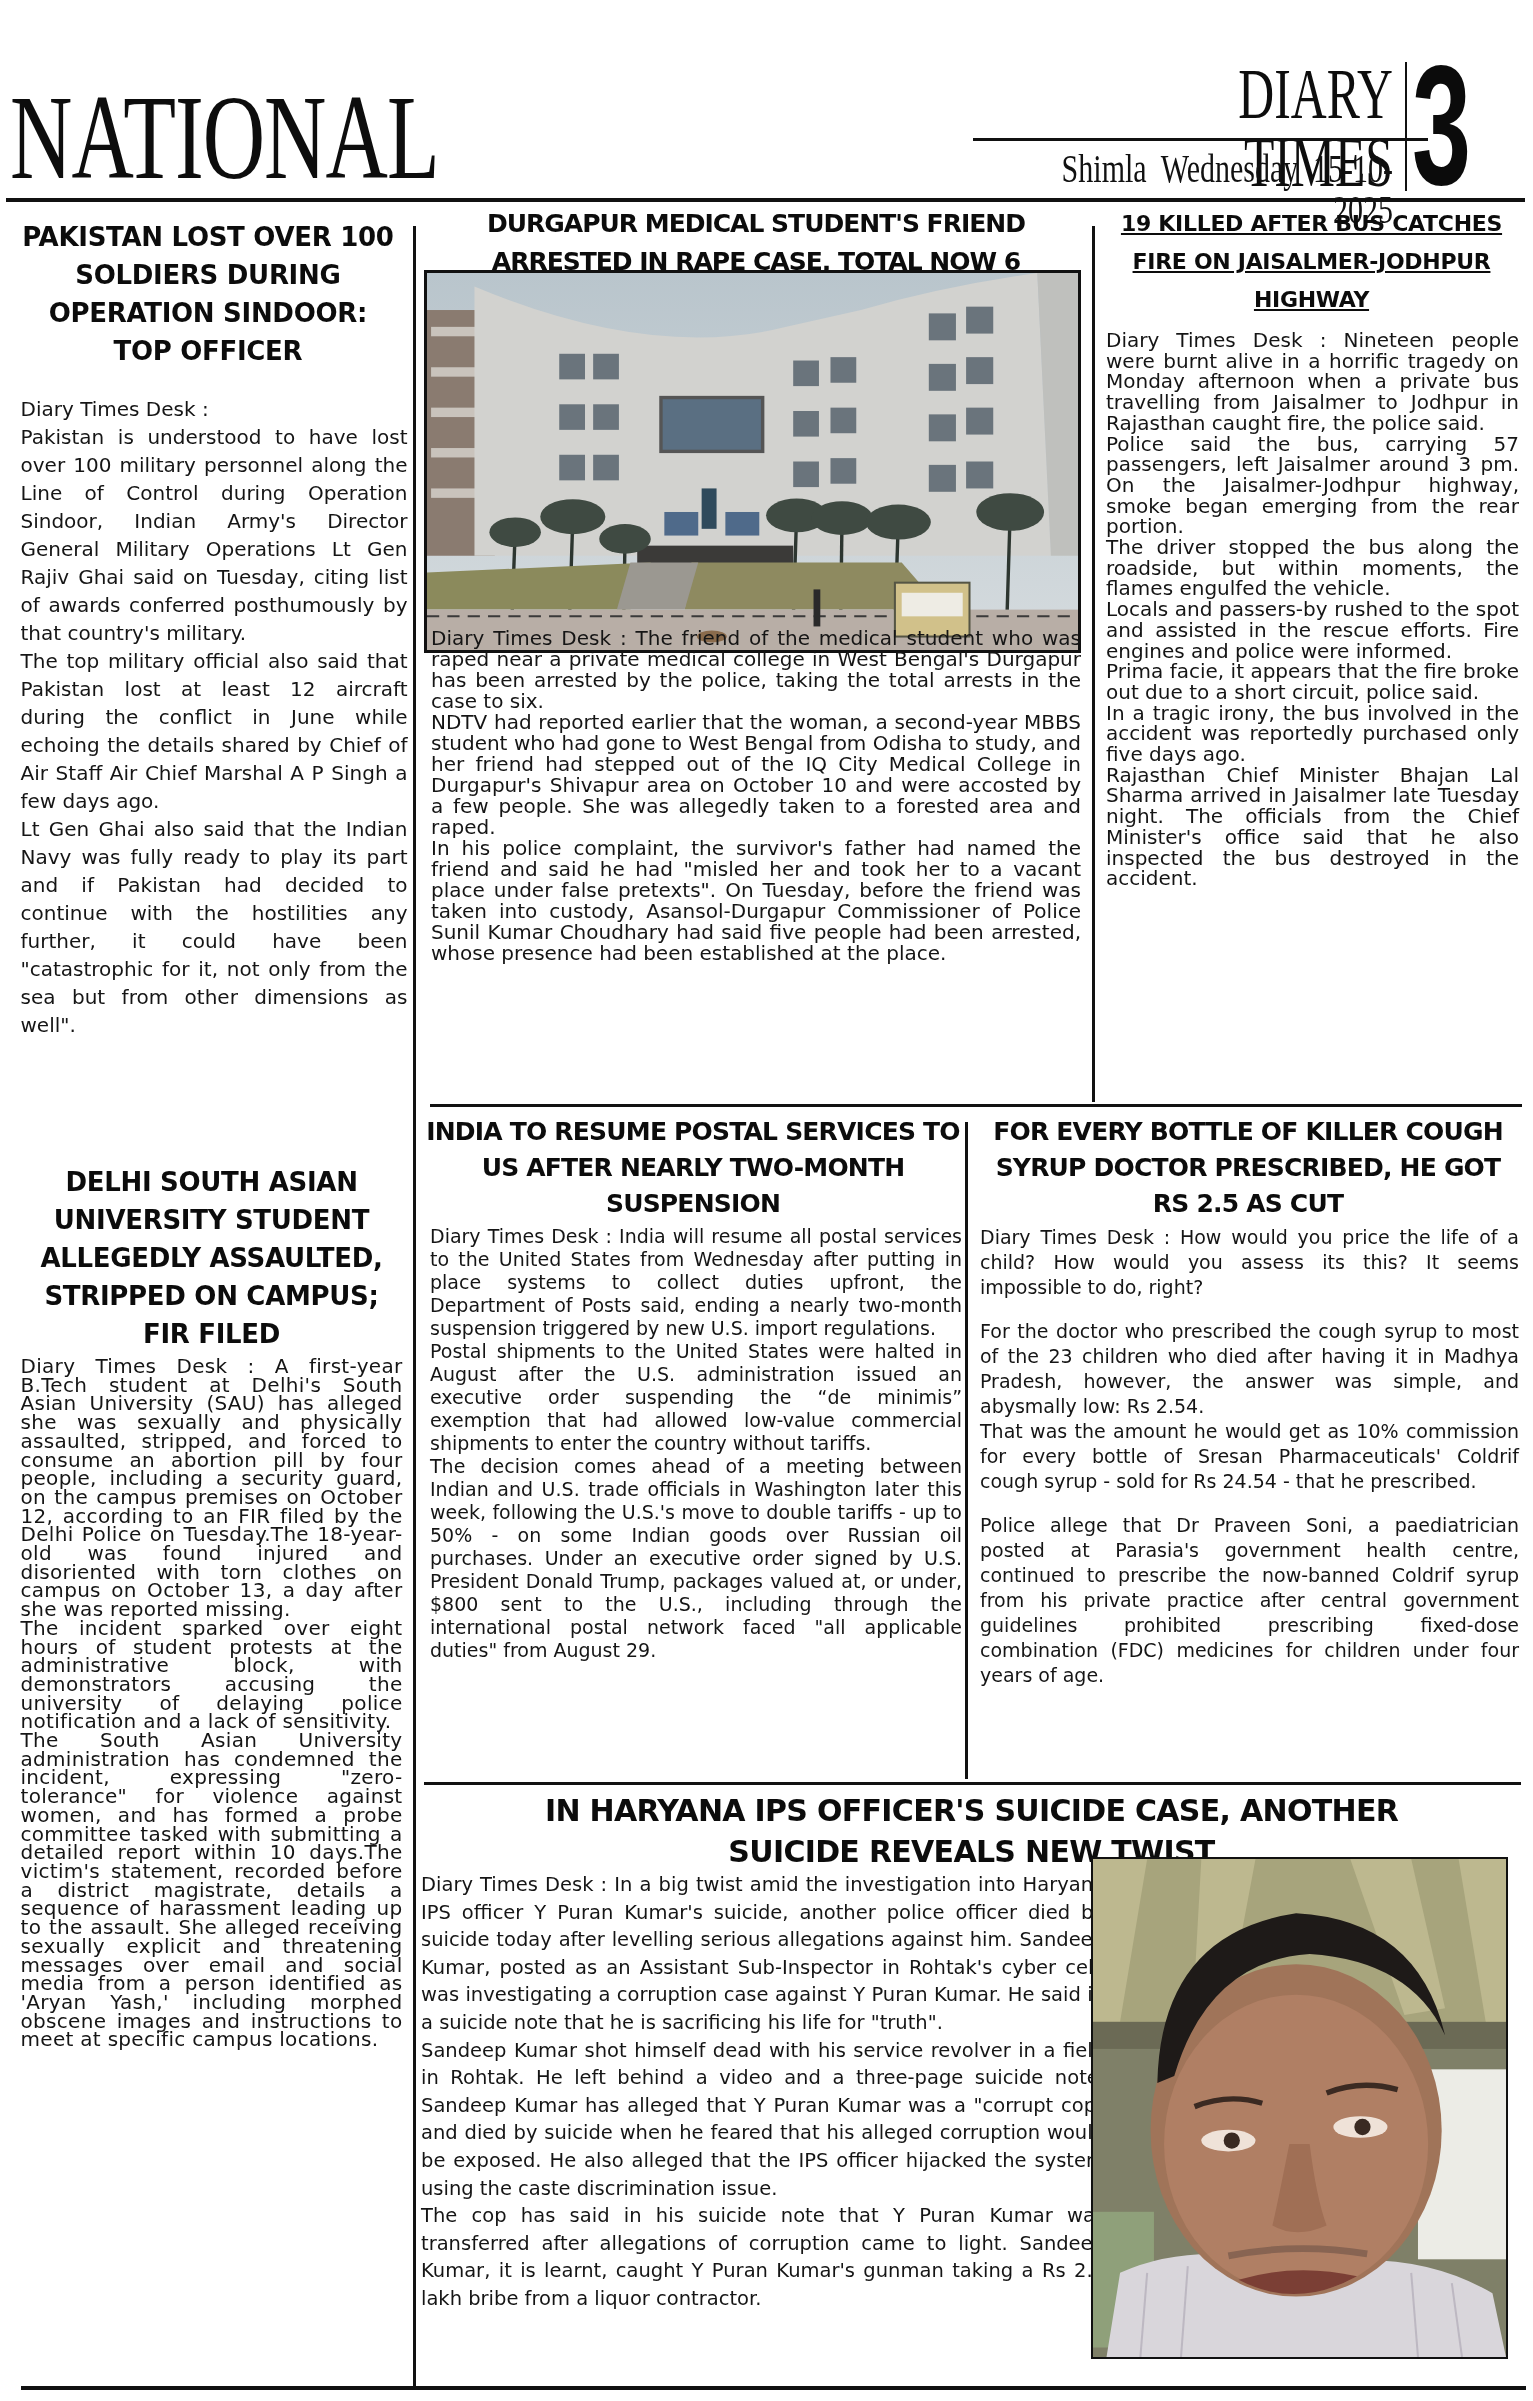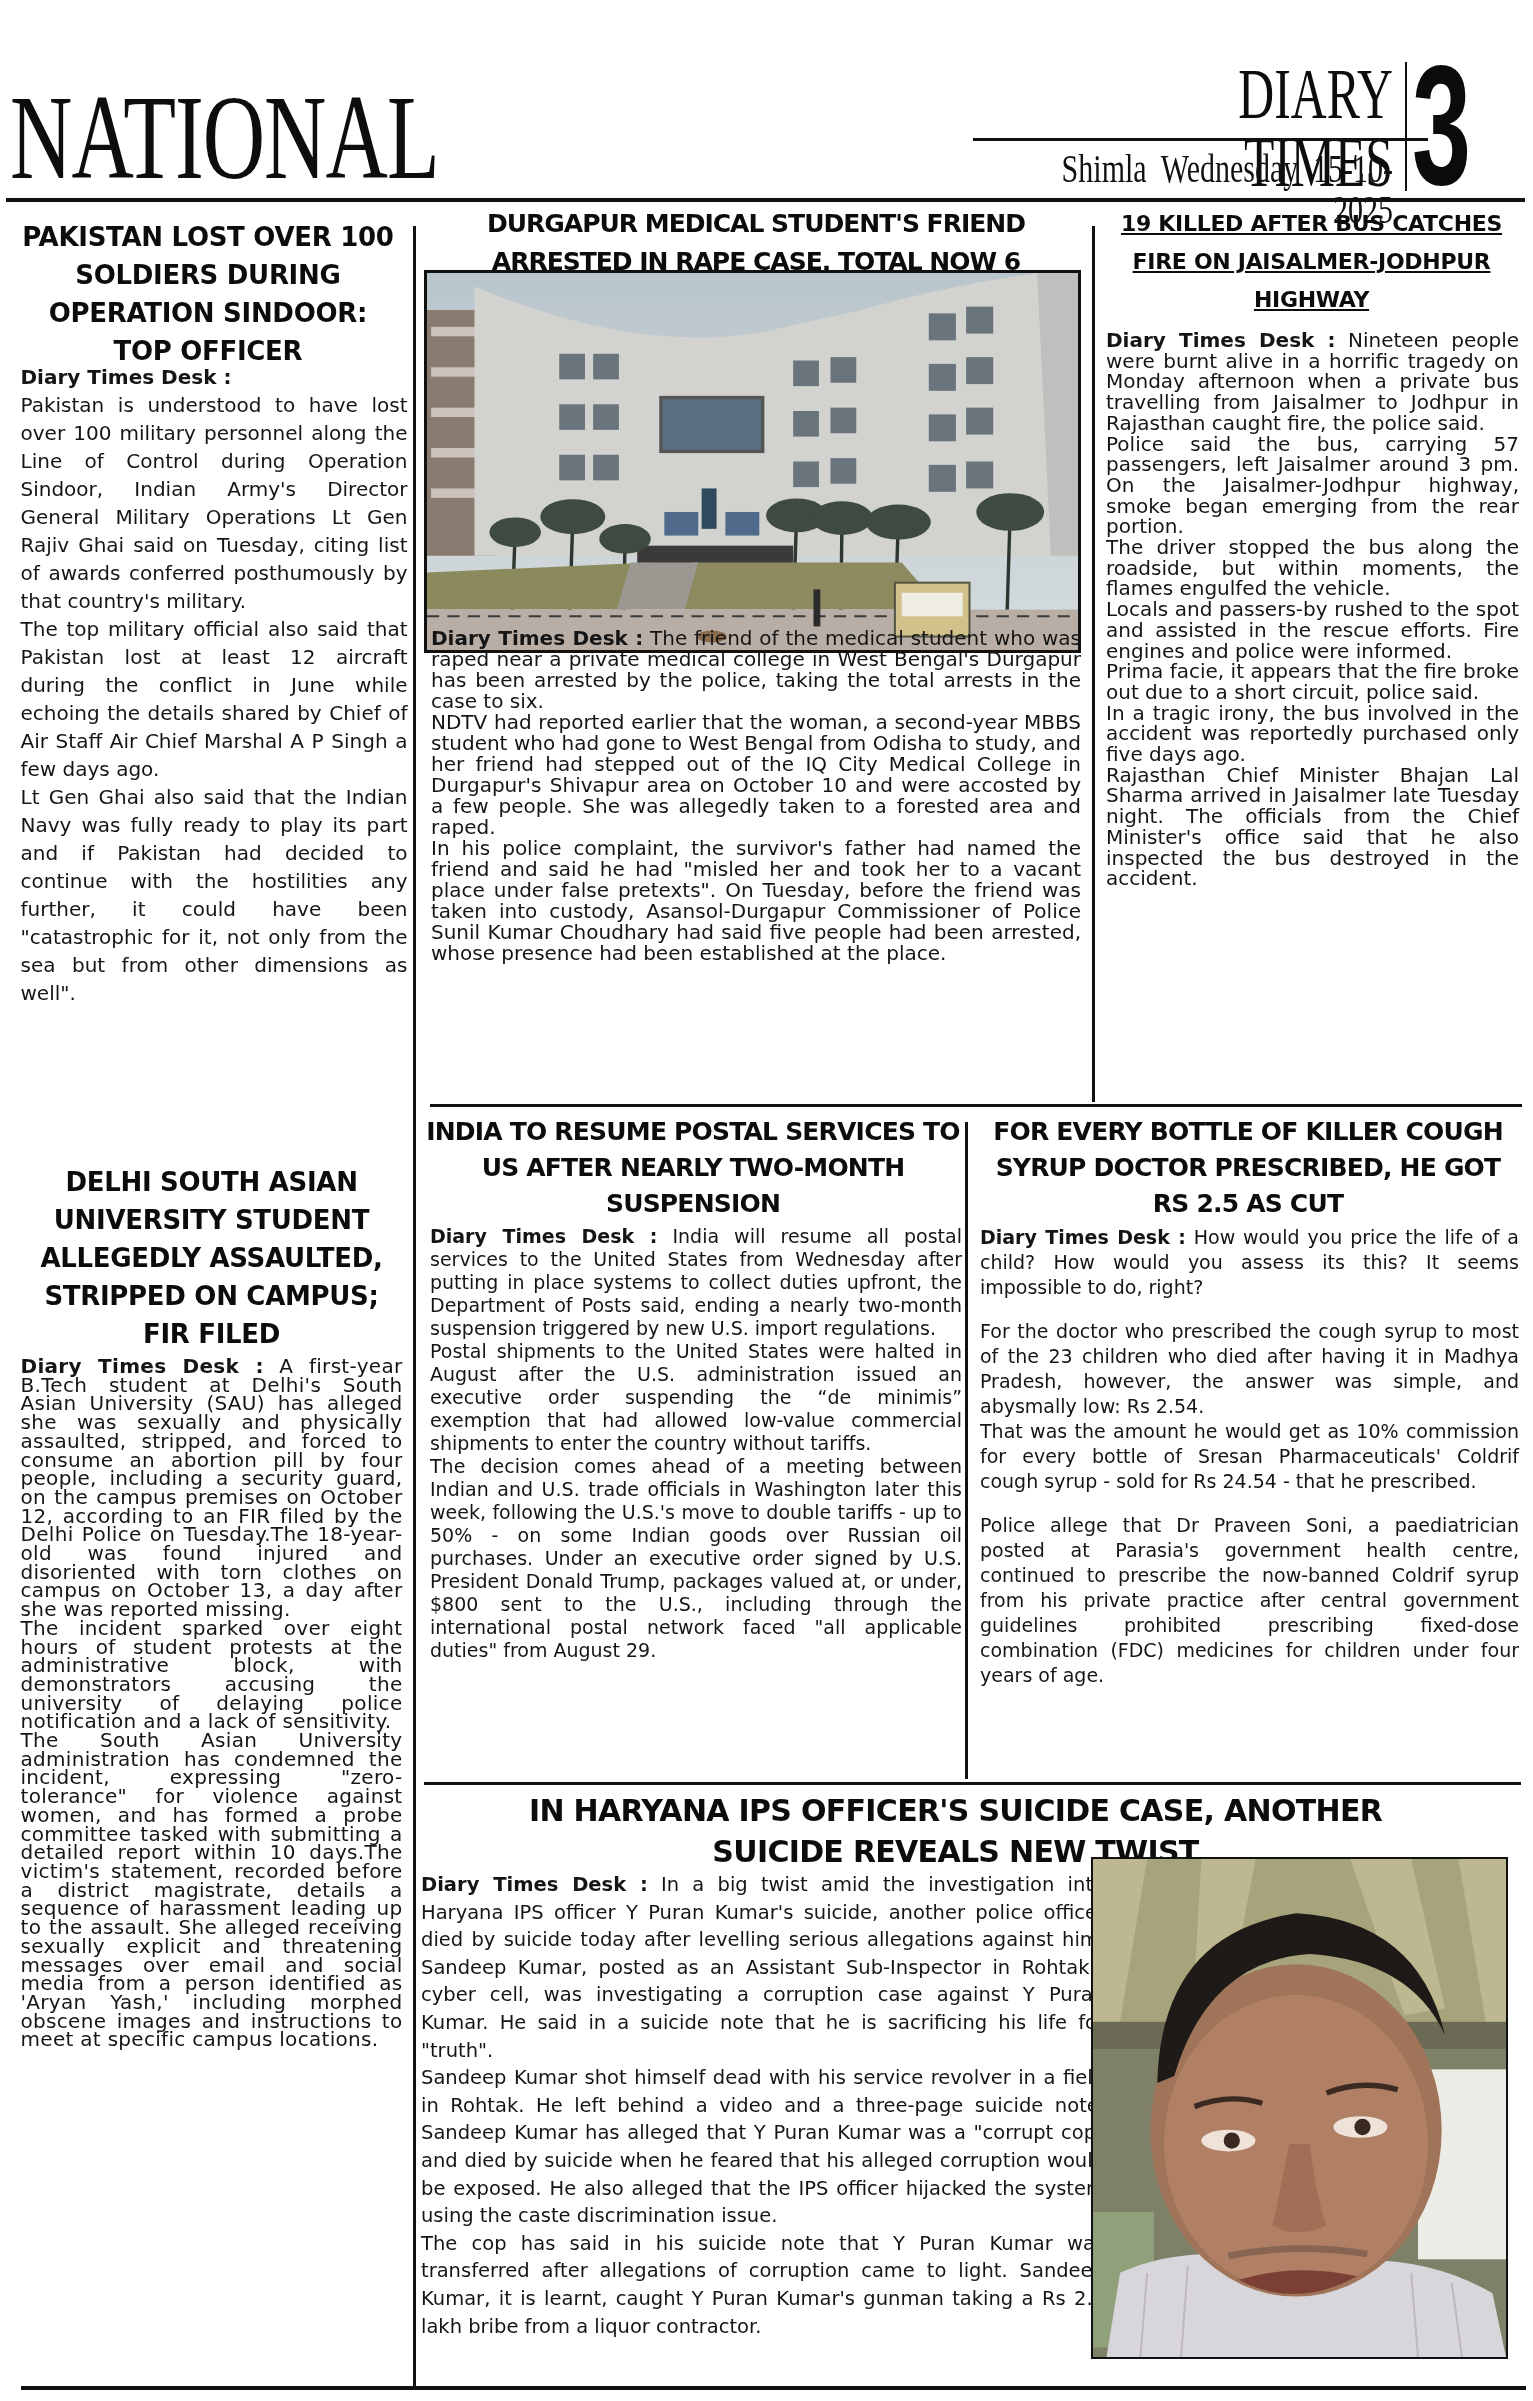--- a/index.html
+++ b/index.html
@@ -43,21 +43,21 @@
   
   .headline {
     position: absolute; text-align: center; font-family: "DejaVu Sans", sans-serif;
     font-weight: bold; color: #0c0c0c; letter-spacing: -0.3px;
   }
   .body {
     position: absolute; font-family: "DejaVu Sans", sans-serif; text-align: justify;
     color: #151515;
   }
   .body p { margin: 0; }
-  .body .kicker { font-weight: bold; }
+  .body .kicker { font-weight: normal; margin-top: 32px; }
   .body .gap { height: 1em; }
 
   
   .photo { position: absolute; border: 3.4px solid #111; overflow: hidden; }
   .photo svg { display: block; width: 100%; height: 100%; }
 </style>
 </head>
 <body>
 
 <div class="abs section-title">NATIONAL</div>
@@ -211,21 +211,21 @@
     <p><span class="kicker">Diary Times Desk :</span> <span>How would you price the life of a child? How would you assess its this? It seems impossible to do, right?</span></p>
     <div class="gap"></div>
     <p>For the doctor who prescribed the cough syrup to most of the 23 children who died after having it in Madhya Pradesh, however, the answer was simple, and abysmally low: Rs 2.54.</p>
     <p>That was the amount he would get as 10% commission for every bottle of Sresan Pharmaceuticals' Coldrif cough syrup - sold for Rs 24.54 - that he prescribed.</p>
     <div class="gap"></div>
     <p>Police allege that Dr Praveen Soni, a paediatrician posted at Parasia's government health centre, continued to prescribe the now-banned Coldrif syrup from his private practice after central government guidelines prohibited prescribing fixed-dose combination (FDC) medicines for children under four years of age.</p>
   </div>
 </article>
 
 <article>
-  <h2 class="headline" style="left:422px; top:1790px; width:1067px; font-size:30px; line-height:41px; letter-spacing:-0.7px; padding:0 41px;">IN HARYANA IPS OFFICER'S SUICIDE CASE, ANOTHER SUICIDE REVEALS NEW TWIST</h2>
+  <h2 class="headline" style="left:438px; top:1790px; width:1067px; font-size:30px; line-height:41px; letter-spacing:-0.7px; padding:0 41px;">IN HARYANA IPS OFFICER'S SUICIDE CASE, ANOTHER SUICIDE REVEALS NEW TWIST</h2>
   <div class="body" style="left:421px; top:1871px; width:684px; font-size:19.5px; line-height:27.6px;">
     <p><span class="kicker">Diary Times Desk :</span> <span>In a big twist amid the investigation into Haryana IPS officer Y Puran Kumar's suicide, another police officer died by suicide today after levelling serious allegations against him. Sandeep Kumar, posted as an Assistant Sub-Inspector in Rohtak's cyber cell, was investigating a corruption case against Y Puran Kumar. He said in a suicide note that he is sacrificing his life for "truth".</span></p>
     <p>Sandeep Kumar shot himself dead with his service revolver in a field in Rohtak. He left behind a video and a three-page suicide note. Sandeep Kumar has alleged that Y Puran Kumar was a "corrupt cop" and died by suicide when he feared that his alleged corruption would be exposed. He also alleged that the IPS officer hijacked the system using the caste discrimination issue.</p>
     <p>The cop has said in his suicide note that Y Puran Kumar was transferred after allegations of corruption came to light. Sandeep Kumar, it is learnt, caught Y Puran Kumar's gunman taking a Rs 2.5 lakh bribe from a liquor contractor.</p>
   </div>
   <div class="photo" style="left:1091px; top:1857px; width:417px; height:502px; border-width:2.7px;">
     <svg viewBox="0 0 610 734" preserveAspectRatio="none">
       <rect width="610" height="734" fill="#a7a47c"></rect>
 
       <g fill="#bdb88f">

